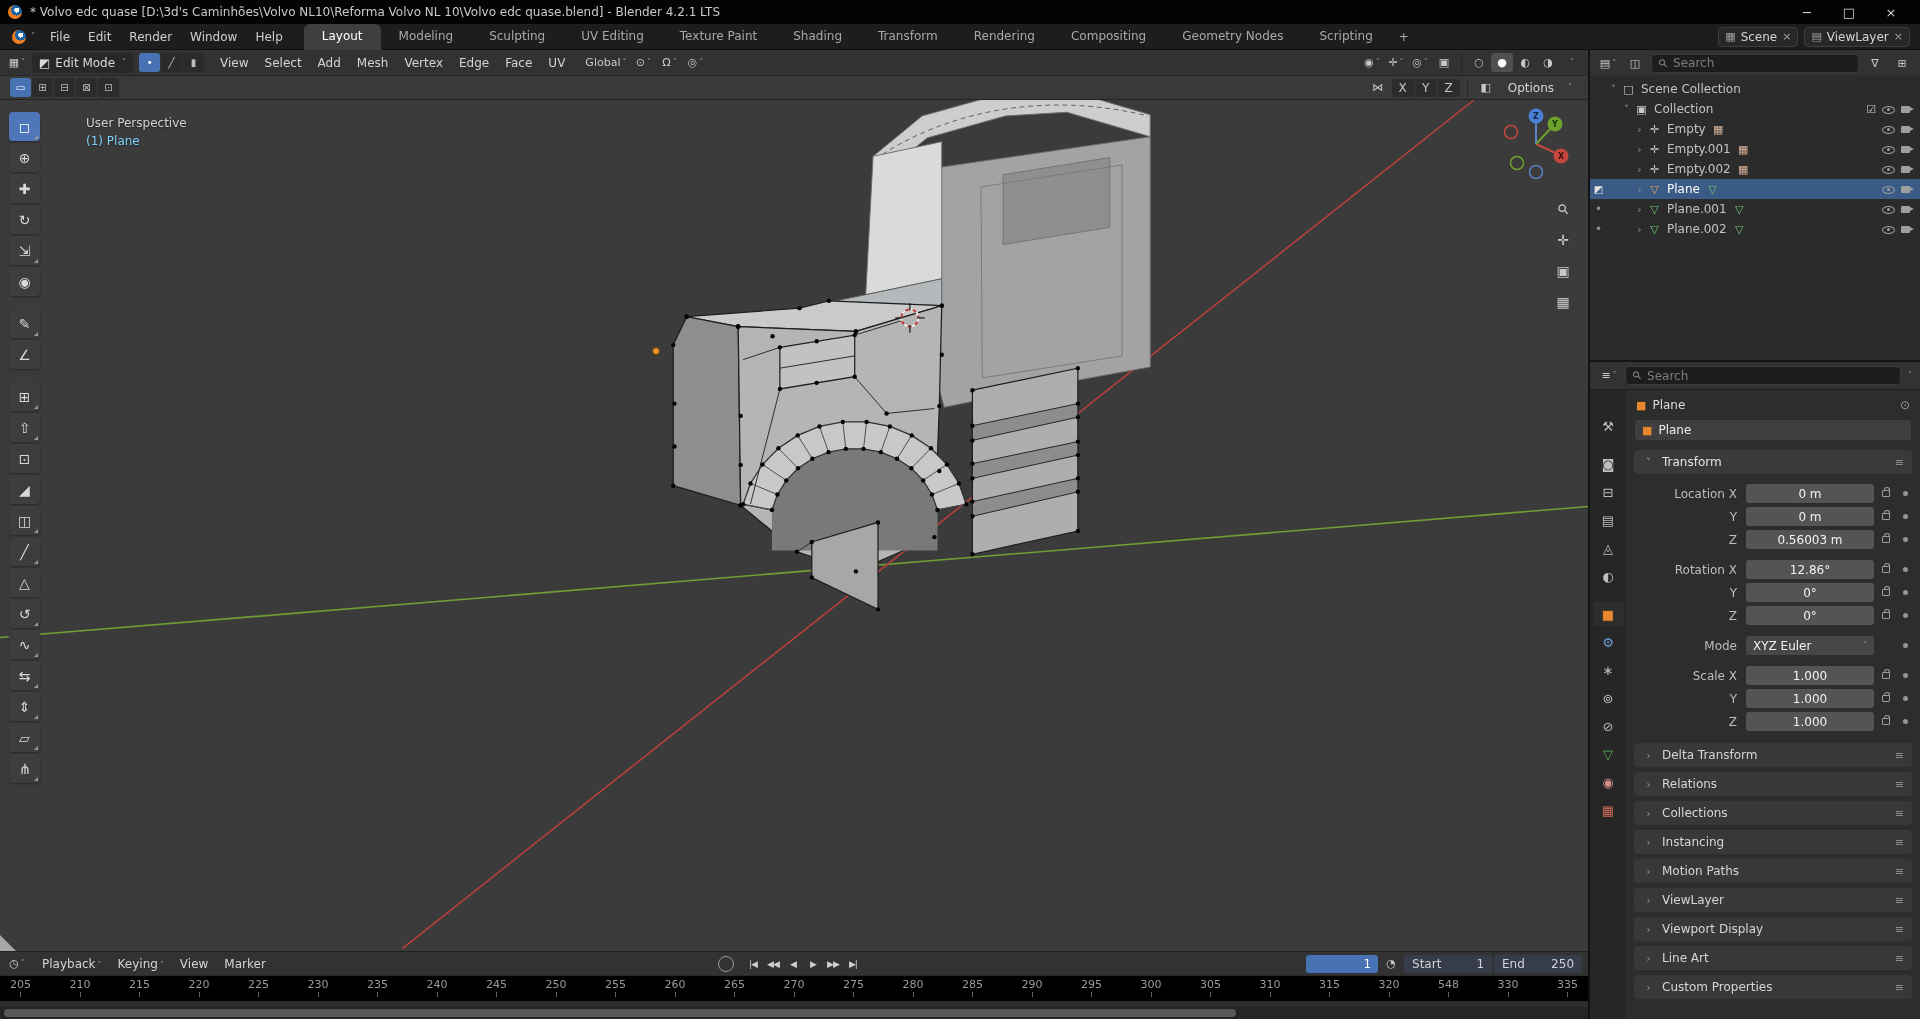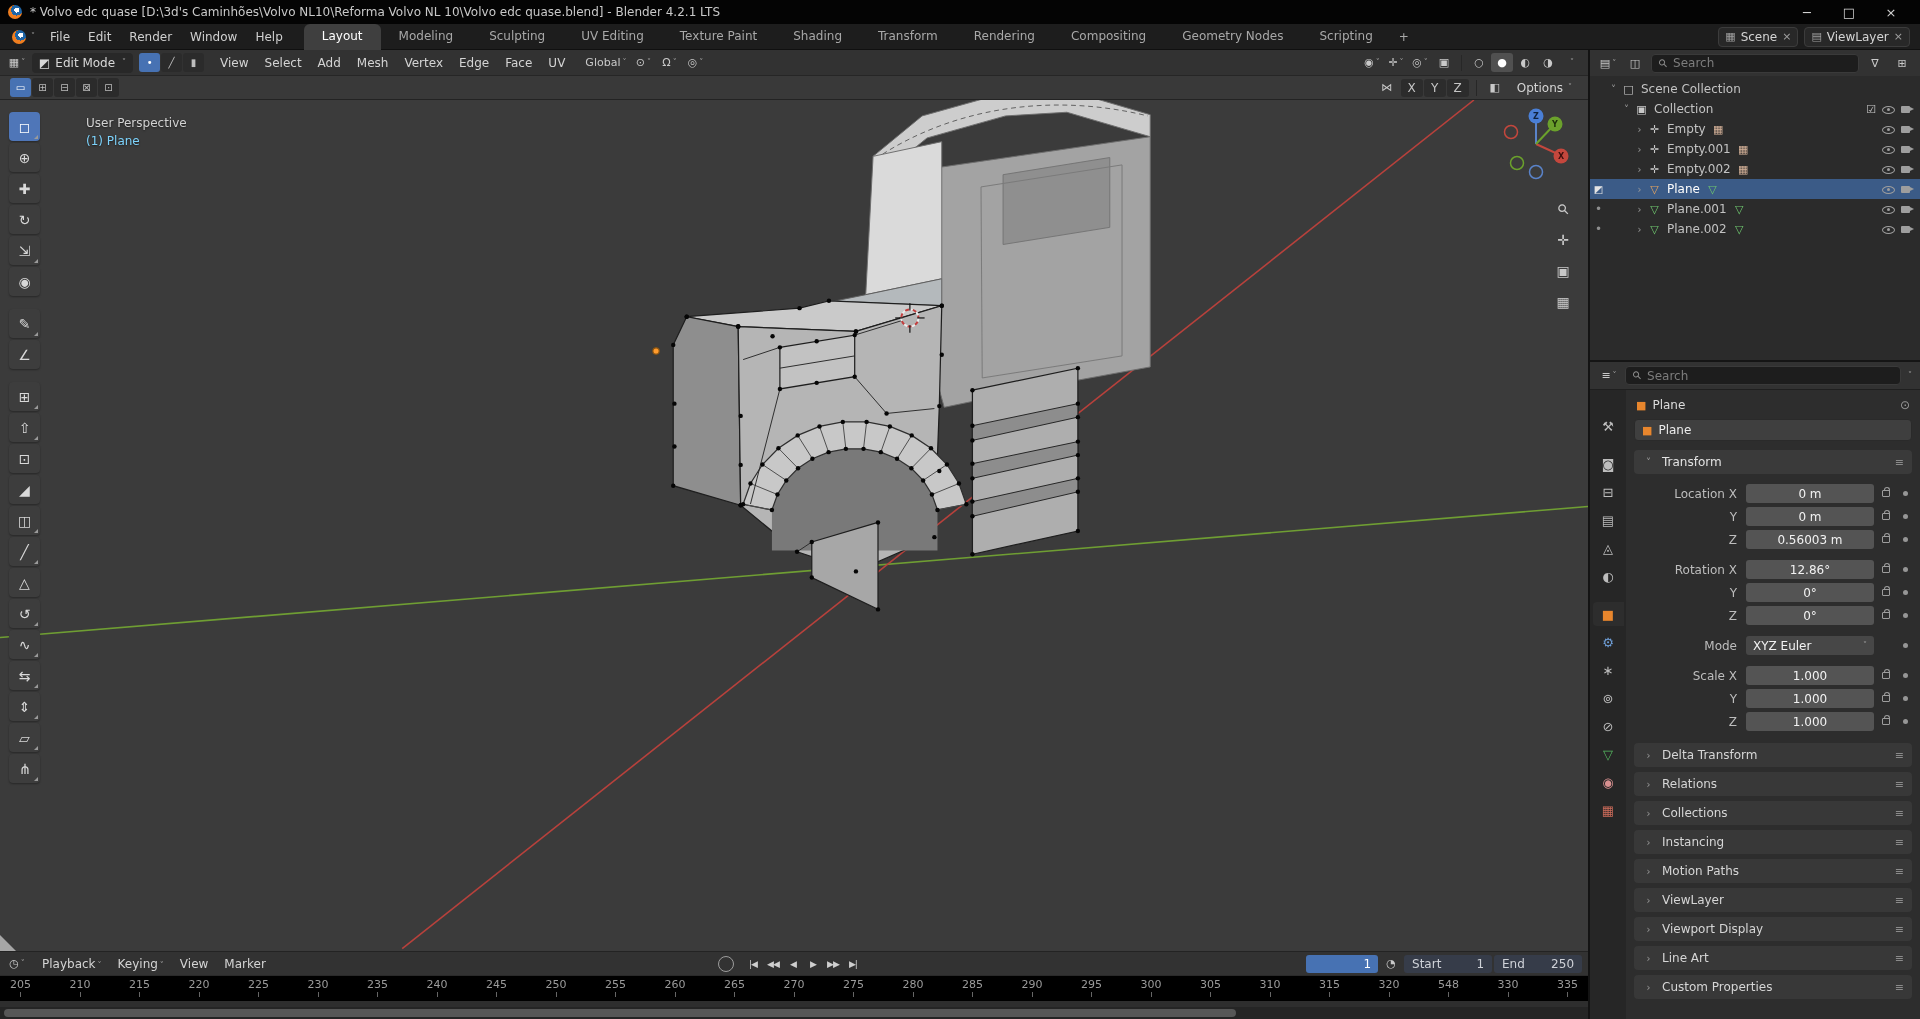--- a/index.html
+++ b/index.html
@@ -42,21 +42,21 @@
 .msel{width:21px;height:19px;background:#2b2b2b;display:flex;align-items:center;justify-content:center;border-radius:3px;color:#bdbdbd;font-size:10px}
 .msel.active{background:#4772b3;color:#fff}
 .vph-menus{display:flex;margin-left:4px}
 .vph-menu{padding:3px 8px;color:#d4d4d4;white-space:nowrap}
 .vph-right{margin-left:auto;display:flex;align-items:center;gap:2px}
 .vsep{width:1px;height:16px;background:#272727;margin:0 4px}
 
 .tool-settings{height:24px;background:#393939;border-bottom:1px solid #232323;display:flex;align-items:center;padding:0 8px;flex:none}
 .ts-right{margin-left:auto;display:flex;align-items:center;gap:3px}
 .axis-btn{width:22px;height:18px;background:#2c2c2c;color:#c5c5c5;display:flex;align-items:center;justify-content:center;border-radius:3px}
-.options-btn{display:flex;align-items:center;gap:3px;padding:2px 8px;color:#d4d4d4}
+.options-btn{display:flex;align-items:center;gap:12px;padding:2px 8px;color:#d4d4d4}
 
 
 .viewport{flex:1;position:relative;background:#3b3b3b;min-height:0;overflow:hidden}
 svg.scene{position:absolute;inset:0;width:100%;height:100%}
 .vp-label{position:absolute;left:86px;top:14px;color:#d2d2d2;line-height:18px;text-shadow:0 1px 2px rgba(0,0,0,.5);pointer-events:none}
 .vp-label .sub{color:#7dd3fc}
 .toolbar{position:absolute;left:9px;top:12px;display:flex;flex-direction:column;gap:2px}
 .tool-btn{position:relative;width:31px;height:29px;background:#3d3d3d;border-radius:4px;display:flex;align-items:center;justify-content:center;color:#d9d9d9;font-size:14px;box-shadow:0 1px 2px rgba(0,0,0,.35)}
 .tool-btn.active{background:#4f76b8;color:#fff}
 .tool-btn.gap{margin-top:11px}

